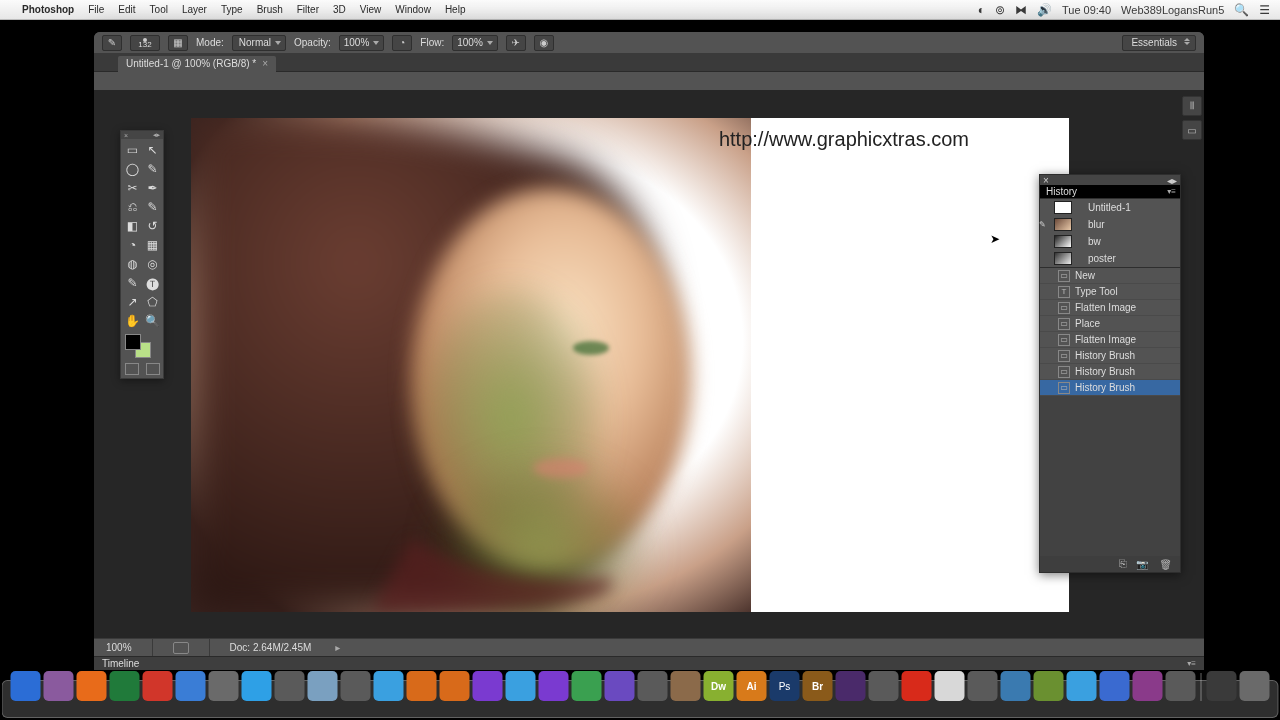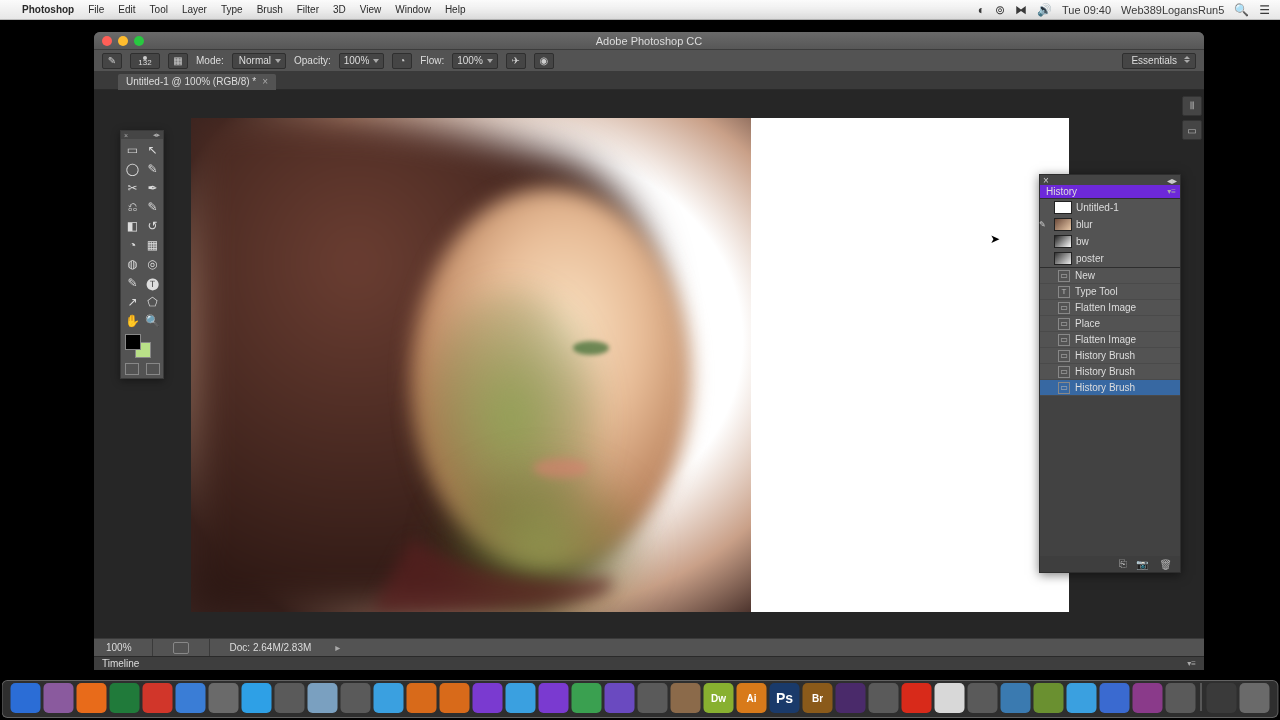--- a/index.html
+++ b/index.html
@@ -45,24 +45,24 @@
 .toolbox .tools{display:grid;grid-template-columns:1fr 1fr;gap:1px;padding:2px}
 .toolbox .tool{width:19px;height:18px;display:flex;align-items:center;justify-content:center;color:#ddd;font-size:12px;cursor:pointer;border-radius:2px}
 .toolbox .swatch{padding:4px 2px;position:relative;height:28px}
 .toolbox .sw-fg{position:absolute;left:4px;top:2px;width:16px;height:16px;background:#000;border:1px solid #888;z-index:2}
 .toolbox .sw-bg{position:absolute;left:14px;top:10px;width:16px;height:16px;background:#b9e088;border:1px solid #888}
 .toolbox .bot{display:flex;justify-content:space-around;padding:3px 0}
 .toolbox .bot span{width:14px;height:12px;border:1px solid #888;display:inline-block}
 
 .hist{position:absolute;right:23px;top:84px;width:142px;background:#535353;border:1px solid #2e2e2e;box-shadow:0 2px 10px rgba(0,0,0,.5)}
 .hist .hbar{height:10px;background:#454545;display:flex;justify-content:space-between;align-items:center;padding:0 3px;color:#ccc;font-size:8px}
-.hist .htitle{height:14px;background:#6d28d9;color:#ddd;font-size:9px;padding-left:6px;display:flex;align-items:center;border-bottom:1px solid #2e2e2e;justify-content:space-between}
+.hist .htitle{height:14px;background:#000000;color:#ddd;font-size:9px;padding-left:6px;display:flex;align-items:center;border-bottom:1px solid #2e2e2e;justify-content:space-between}
 .hist .htitle .mnu{margin-right:4px;color:#aaa;font-size:8px}
 .hist .snaps{border-bottom:1px solid #2e2e2e}
-.hist .snap{height:17px;display:flex;align-items:center;gap:4px;padding-left:2px;color:#ddd;font-size:9px}
+.hist .snap{height:17px;display:flex;align-items:center;gap:16px;padding-left:2px;color:#ddd;font-size:9px}
 .hist .snap.active::before{content:"✎";position:absolute;left:-1px;font-size:8px;color:#ccc}
 .hist .snap{position:relative;padding-left:14px}
 .hist .thumb{width:18px;height:13px;border:1px solid #222;background:#fff}
 .hist .thumb.b{background:linear-gradient(135deg,#6b4a3a,#e8c8a8)}
 .hist .thumb.c{background:linear-gradient(135deg,#222,#fff)}
 .hist .thumb.d{background:linear-gradient(135deg,#333,#eee)}
 .hist .states{max-height:220px}
 .hist .state{height:16px;display:flex;align-items:center;gap:5px;padding-left:18px;color:#ddd;font-size:9px;border-bottom:1px solid #4a4a4a;cursor:pointer}
 .hist .state .sic{width:12px;height:12px;border:1px solid #888;display:flex;align-items:center;justify-content:center;font-size:8px;color:#bbb}
 .hist .state.sel{background:#3768a2}
@@ -72,21 +72,21 @@
 .right-dock{position:absolute;right:0;top:58px;width:22px;display:flex;flex-direction:column;gap:4px;padding-top:6px}
 .right-dock .di{width:20px;height:20px;background:#454545;border:1px solid #333;border-radius:2px;display:flex;align-items:center;justify-content:center;color:#bbb;font-size:10px;cursor:pointer}
 
 .statusbar{position:absolute;bottom:14px;left:0;right:0;height:18px;background:#535353;border-top:1px solid #3a3a3a;display:flex;align-items:center;color:#ddd;font-size:10px;padding-left:12px;gap:20px}
 .statusbar .sep{border-left:1px solid #3a3a3a;height:18px}
 .timeline{position:absolute;bottom:0;left:0;right:0;height:14px;background:#3e3e3e;border-top:1px solid #2a2a2a;color:#ddd;font-size:9px;padding-left:8px;display:flex;align-items:center;justify-content:space-between}
 .timeline .tr{margin-right:8px;color:#aaa;font-size:8px}
 
 .sb-ico{width:16px;height:12px;border:1px solid #888;border-radius:2px}
 
-.dock{position:absolute;bottom:2px;left:50%;transform:translateX(-50%);height:38px;display:flex;gap:3px;background:rgba(255,255,255,.18);border-radius:6px;padding:2px 8px 1px;border:1px solid rgba(255,255,255,.25);backdrop-filter:blur(2px)}
+.dock{position:absolute;bottom:2px;left:50%;transform:translateX(-50%);height:38px;display:flex;align-items:flex-end;gap:3px;background:rgba(255,255,255,.18);border-radius:6px;padding:2px 8px 16px;border:1px solid rgba(255,255,255,.25);backdrop-filter:blur(2px)}
 .dock .app{width:30px;height:30px;border-radius:5px;display:flex;align-items:center;justify-content:center;font-size:14px;color:#fff;flex-shrink:0}
 .dock .sep{width:1px;height:28px;background:rgba(255,255,255,.4);margin:0 2px}
 .cursor{position:absolute;left:990px;top:232px;font-size:12px;color:#000;pointer-events:none;z-index:100}
 </style>
 </head>
 <body>
 
 <div class="menubar">
   <span class="apple"></span>
   <span class="appname">Photoshop</span>
@@ -106,28 +106,20 @@
   <span class="ri ic">⊚</span>
   <span class="ri ic">⧓</span>
   <span class="ri ic">🔊</span>
   <span class="ri">Tue 09:40</span>
   <span class="ri">Web389LogansRun5</span>
   <span class="ri ic">🔍</span>
   <span class="ri ic">☰</span>
 </div>
 
 <div class="ps-window">
-  <div class="ps-title">
-    <div class="tl">
-      <span class="r"></span>
-      <span class="y"></span>
-      <span class="g"></span>
-    </div>
-    <div class="t">Adobe Photoshop CC</div>
-  </div>
 
   <div class="options-bar">
     <div class="ob-ico">✎</div>
     <div class="ob-brush">132</div>
     <div class="ob-ico">▦</div>
     <span>Mode:</span>
     <div class="ob-sel">Normal</div>
     <span>Opacity:</span>
     <div class="ob-num">100%</div>
     <div class="ob-ico">◔</div>
@@ -178,20 +170,21 @@
           <rect width="560" height="494" fill="url(#bg)"></rect>
           <path d="M 0 0 Q 200 -20 380 40 Q 480 90 470 260 Q 450 400 360 494 L 0 494 Z" fill="url(#hair)" filter="blur(18px)"></path>
           <ellipse cx="360" cy="260" rx="140" ry="190" fill="url(#skin)" filter="blur(10px)"></ellipse>
           <ellipse cx="320" cy="300" rx="90" ry="130" fill="url(#green)" filter="blur(15px)"></ellipse>
           <ellipse cx="350" cy="430" rx="100" ry="80" fill="url(#green)" filter="blur(20px)"></ellipse>
           <ellipse cx="400" cy="230" rx="18" ry="7" fill="#3a6a30" opacity=".7" filter="blur(2px)"></ellipse>
           <ellipse cx="370" cy="350" rx="28" ry="10" fill="#d88070" opacity=".6" filter="blur(4px)"></ellipse>
           <path d="M 220 420 Q 300 470 420 460 Q 440 494 200 494 L 180 494 Z" fill="#5a2020" opacity=".7" filter="blur(8px)"></path>
         </svg>
       </div>
+      <div class="watermark">http://www.graphicxtras.com</div>
     </div>
 
     <div class="toolbox">
       <div class="hdr">
           <span>×</span>
           <span>◂▸</span>
         </div>
       <div class="tools" id="tools-grid">
           <div class="tool">▭</div>
           <div class="tool">↖</div>
@@ -298,21 +291,21 @@
   <div class="right-dock">
     <div class="di">⫴</div>
     <div class="di">▭</div>
   </div>
 
   <div class="statusbar">
     <span>100%</span>
     <span class="sep"></span>
     <span class="sb-ico"></span>
     <span class="sep"></span>
-    <span>Doc: 2.64M/2.83M</span>
+    <span>Doc: 2.64M/2.45M</span>
     <span style="margin-left:4px;color:#aaa">▸</span>
   </div>
   <div class="timeline">
     <span>Timeline</span>
     <span class="tr">▾≡</span>
   </div>
 </div>
 
 <div class="cursor">➤</div>
 
@@ -333,21 +326,21 @@
     <div class="app" style="background: rgb(216, 106, 26);"></div>
     <div class="app" style="background: rgb(122, 58, 208);"></div>
     <div class="app" style="background: rgb(58, 160, 224);"></div>
     <div class="app" style="background: rgb(122, 58, 208);"></div>
     <div class="app" style="background: rgb(58, 160, 80);"></div>
     <div class="app" style="background: rgb(106, 74, 192);"></div>
     <div class="app" style="background: rgb(90, 90, 90);"></div>
     <div class="app" style="background: rgb(139, 106, 74);"></div>
     <div class="app" style="background: rgb(136, 176, 48); font-size: 10px; font-weight: bold;">Dw</div>
     <div class="app" style="background: rgb(216, 122, 26); font-size: 10px; font-weight: bold;">Ai</div>
-    <div class="app" style="background: rgb(26, 58, 106); font-size: 14px; font-weight: bold;">Ps</div>
+    <div class="app" style="background: rgb(26, 58, 106); font-size: 10px; font-weight: normal;">Ps</div>
     <div class="app" style="background: rgb(138, 90, 26); font-size: 10px; font-weight: bold;">Br</div>
     <div class="app" style="background: rgb(74, 42, 106);"></div>
     <div class="app" style="background: rgb(90, 90, 90);"></div>
     <div class="app" style="background: rgb(216, 42, 26);"></div>
     <div class="app" style="background: rgb(216, 216, 216);"></div>
     <div class="app" style="background: rgb(90, 90, 90);"></div>
     <div class="app" style="background: rgb(58, 122, 176);"></div>
     <div class="app" style="background: rgb(106, 144, 48);"></div>
     <div class="app" style="background: rgb(58, 160, 224);"></div>
     <div class="app" style="background: rgb(58, 106, 208);"></div>

